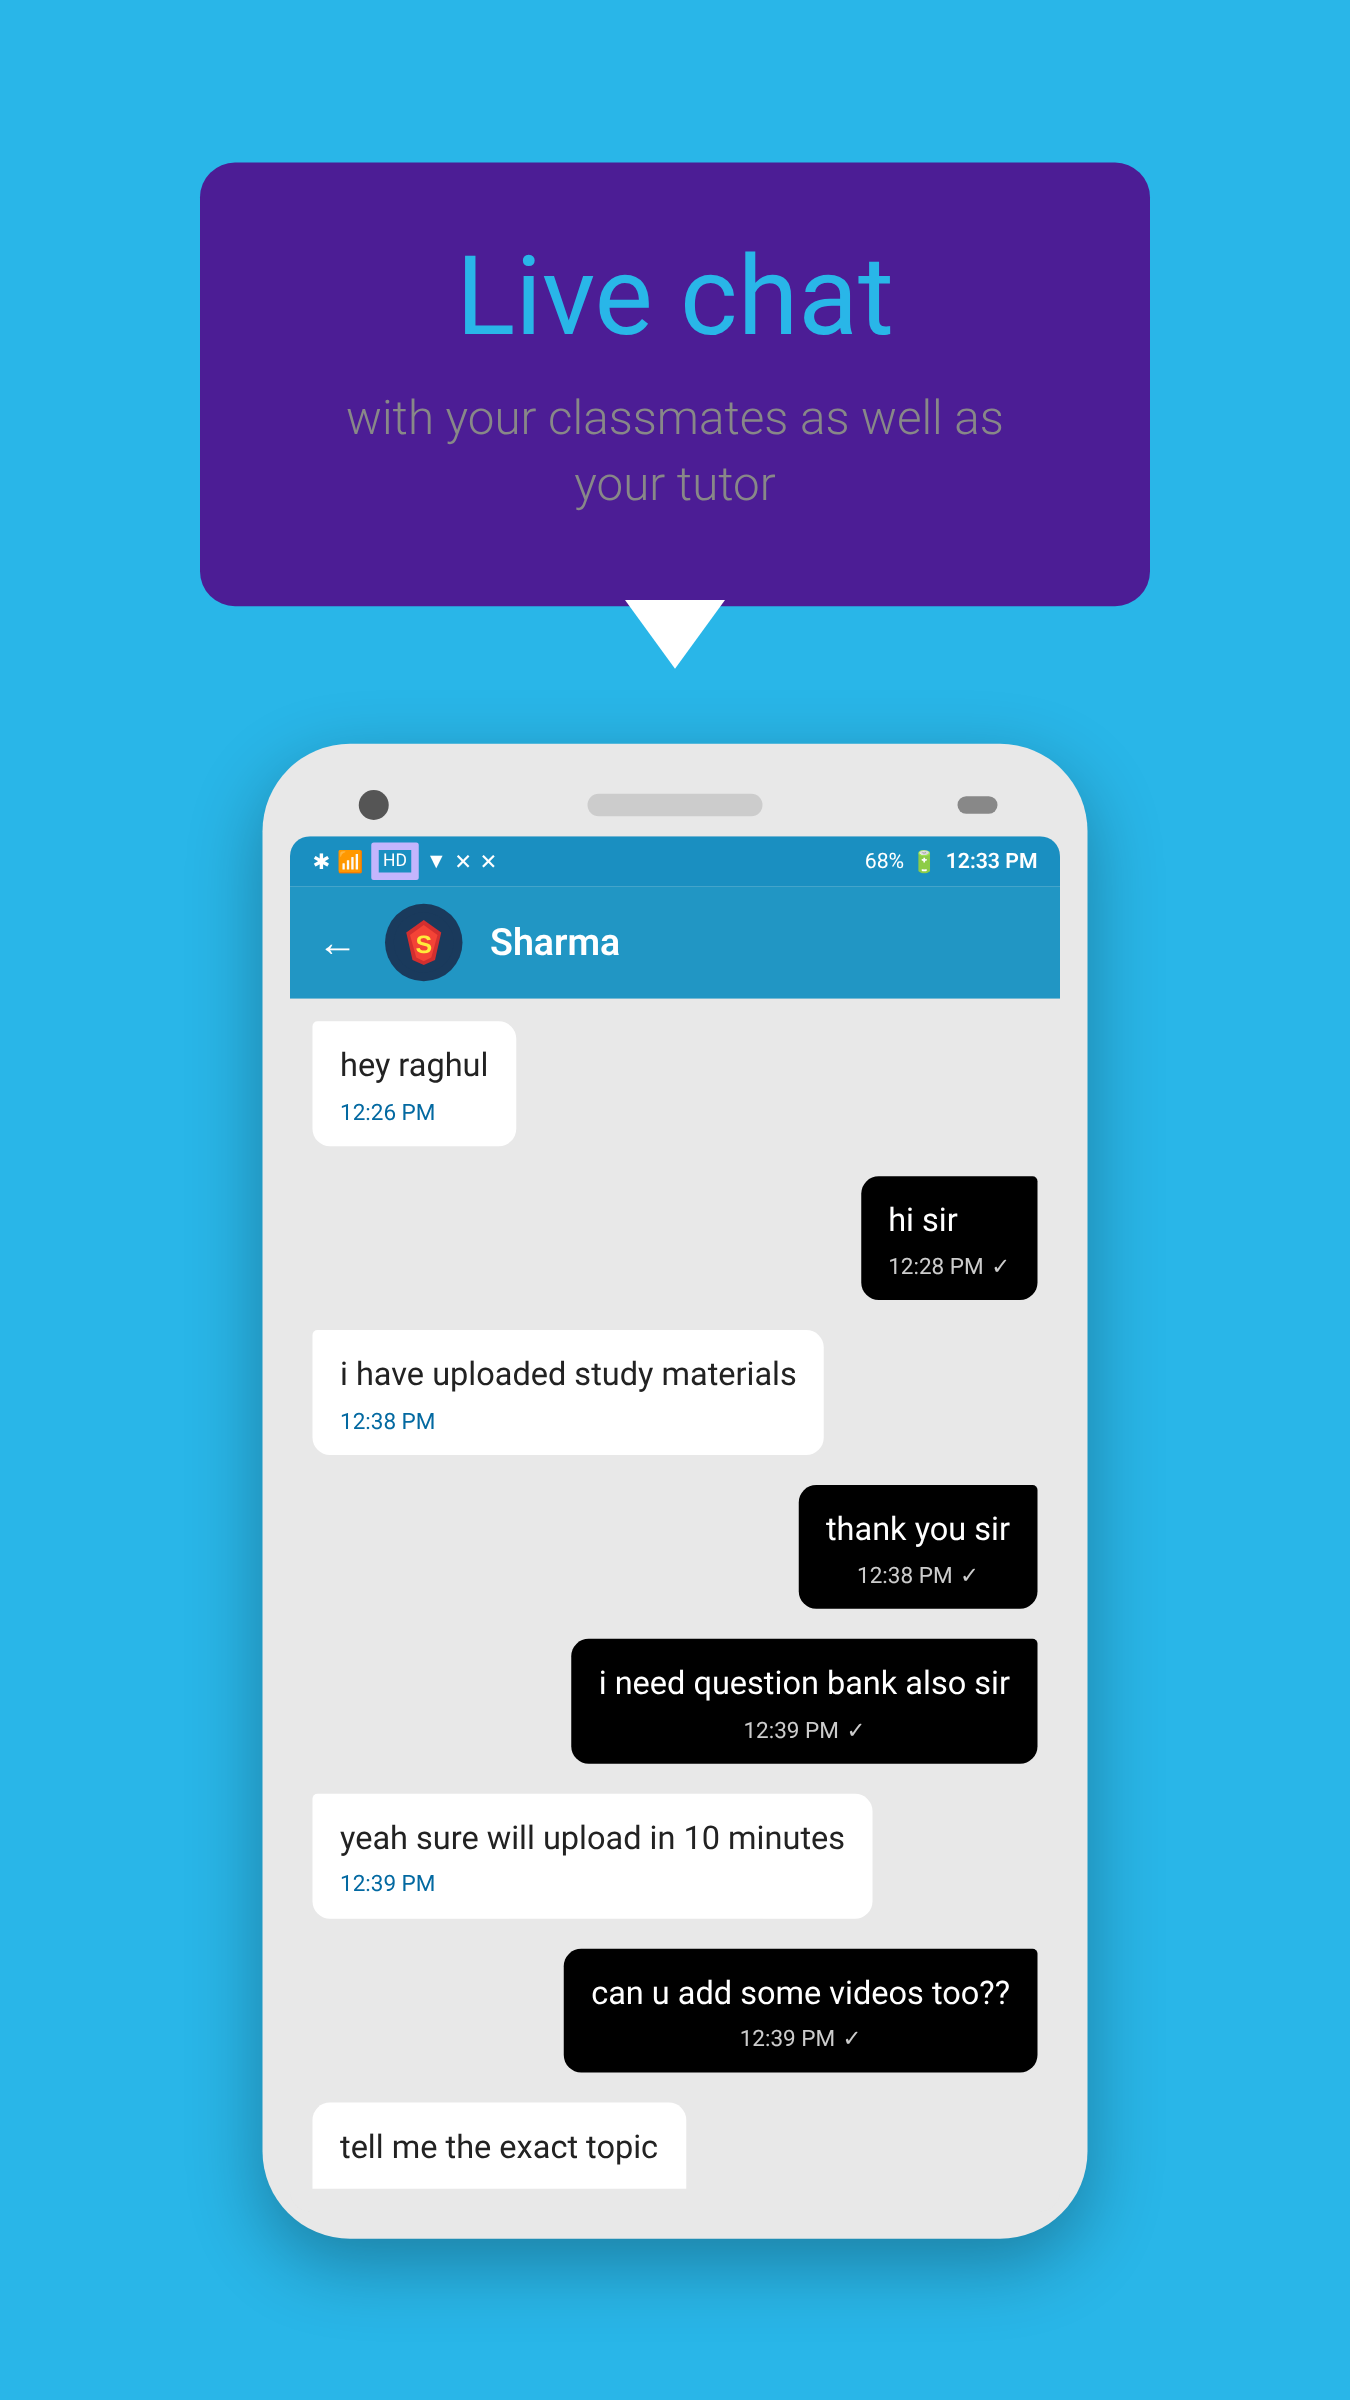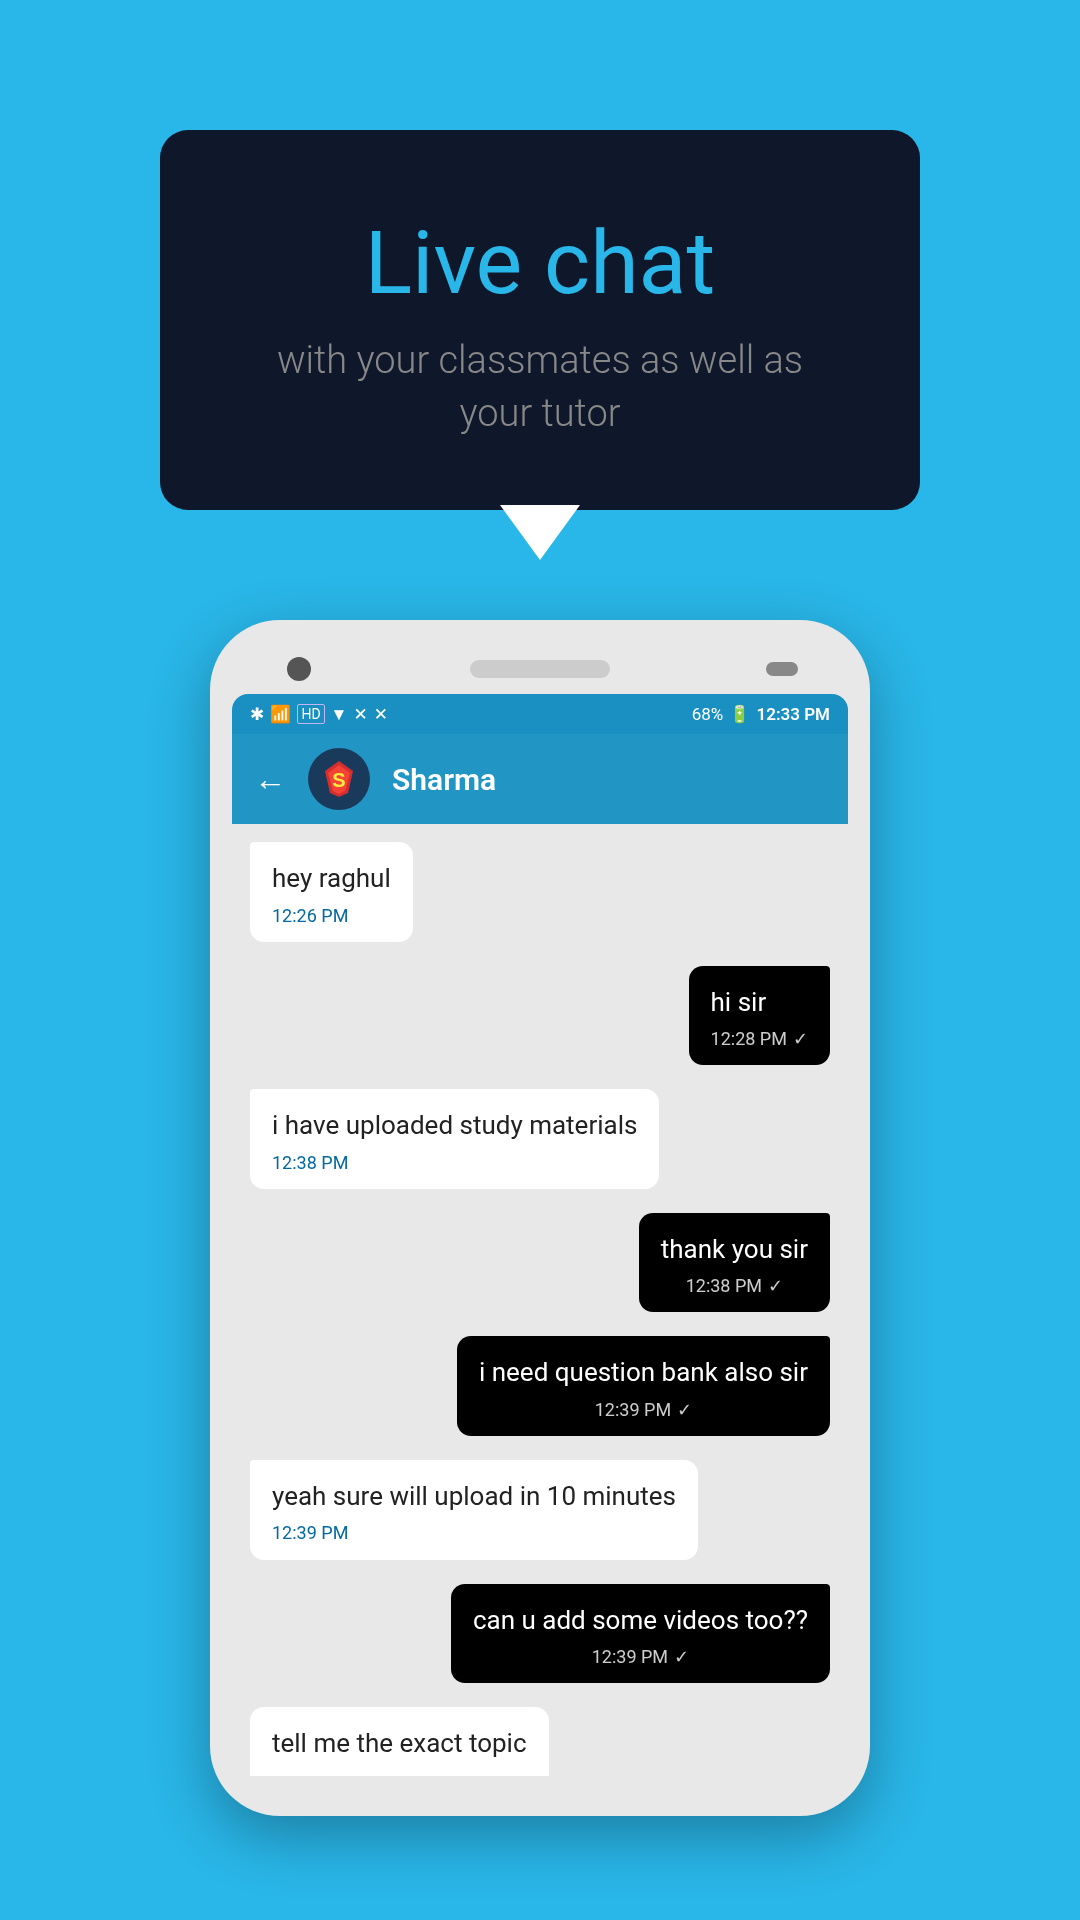--- a/index.html
+++ b/index.html
@@ -10,23 +10,23 @@
       background-color: #29b6e8;
       font-family: 'Roboto', Arial, sans-serif;
       overflow: hidden;
       display: flex;
       flex-direction: column;
       align-items: center;
     }
 
     
     .speech-bubble {
-      background: #0f172a;
+      background: #4c1d95;
       border-radius: 28px;
-      padding: 85px 80px 70px;
+      padding: 60px 80px 70px;
       margin-top: 130px;
       width: 760px;
       text-align: center;
       position: relative;
     }
 
     .speech-bubble::after {
       content: '';
       position: absolute;
       bottom: -50px;
@@ -256,21 +256,21 @@
     </div>
 
     <div class="phone-screen">
 
       <div class="status-bar">
         <div class="status-left">
 
           <span>✱</span>
 
           <span>📶</span>
-          <span style="font-size:14px;border:1px solid #c4b5fd;padding:1px 3px;border-radius:2px;text-align:center;">HD</span>
+          <span style="font-size:14px;border:6px solid #c4b5fd;padding:1px 3px;border-radius:2px;text-align:center;">HD</span>
 
           <span>▼</span>
 
           <span>✕</span>
           <span>✕</span>
         </div>
         <div class="status-right">
           <span>68%</span>
           <span>🔋</span>
           <span class="status-time">12:33 PM</span>

